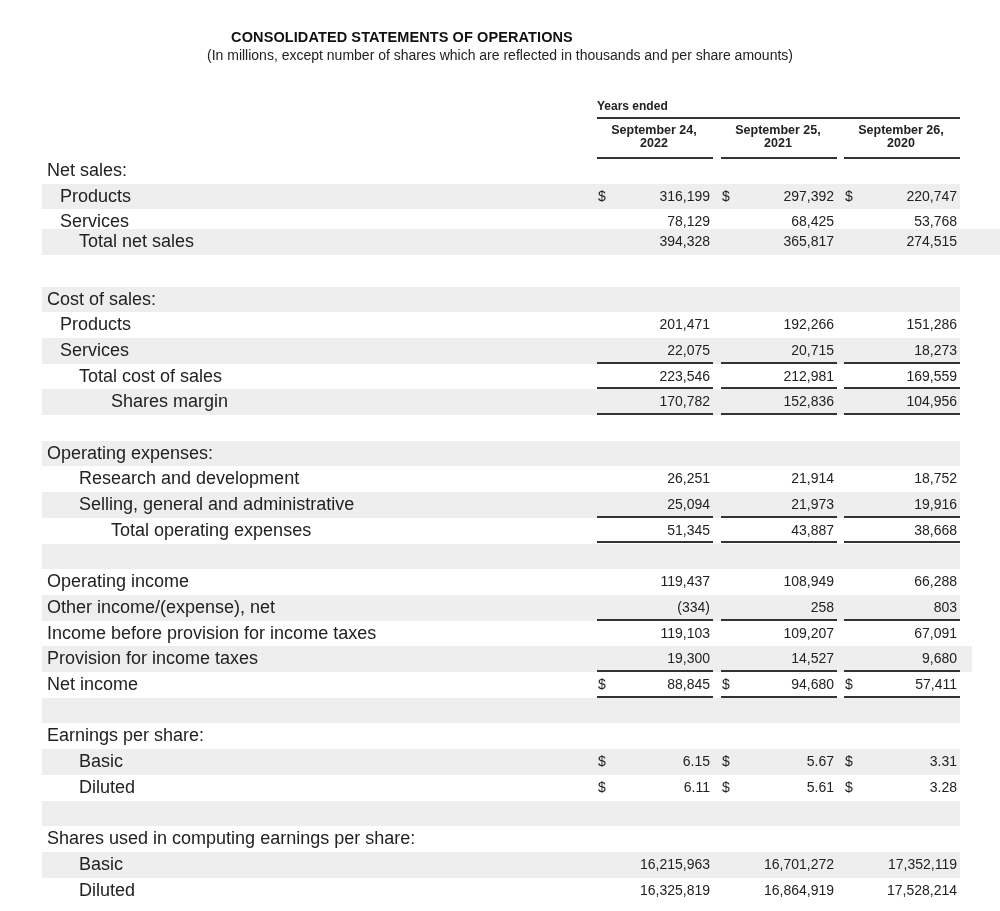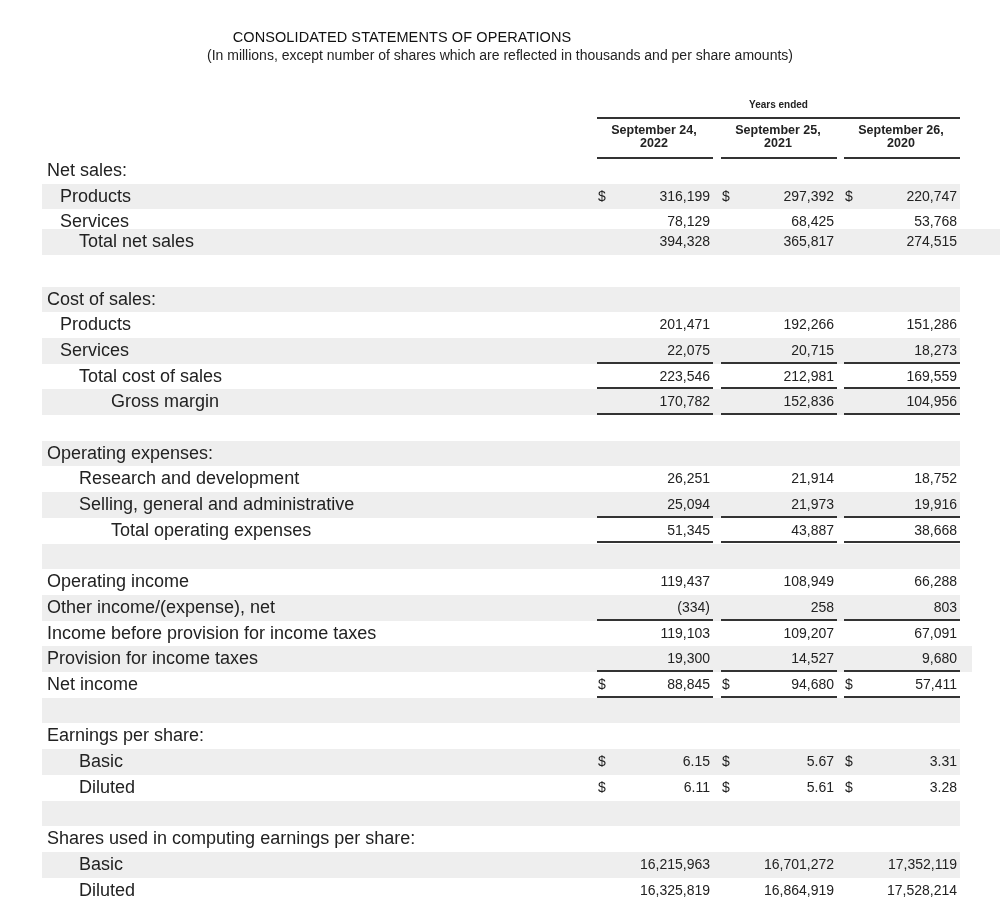--- a/index.html
+++ b/index.html
@@ -2,29 +2,29 @@
 <html><head>
   <meta charset="utf-8">
   <style>
     html, body { margin: 0; padding: 0; background: #ffffff; }
     body {
       width: 1000px; height: 911px; position: relative; overflow: hidden;
       font-family: "Liberation Sans", sans-serif; color: #222;
     }
     .title {
       position: absolute; left: 0; width: 804px; top: 29px; text-align: center;
-      font-weight: normal; font-size: 14.5px; letter-spacing: 0.1px; color: #111;
+      font-weight: bold; font-size: 14.5px; letter-spacing: 0.1px; color: #111;
     }
     .subtitle {
       position: absolute; left: 0; width: 1000px; top: 47px; text-align: center;
       font-size: 14px; color: #222;
     }
     .years-ended {
-      position: absolute; left: 597px; width: 363px; top: 99px; text-align: center;
-      font-weight: bold; font-size: 10px; color: #222;
+      position: absolute; left: 597px; width: 363px; top: 99px; 
+      font-weight: bold; font-size: 12px; color: #222;
     }
     .hline { position: absolute; height: 2px; background: #333; }
     .col-head {
       position: absolute; top: 124px; width: 114px; text-align: center;
       font-weight: bold; font-size: 12.5px; line-height: 13px; color: #222;
     }
     .row {
       position: absolute; left: 42px; width: 918px; height: 25.7px;
     }
     .row.shade { background: #eeeeee; }
@@ -186,21 +186,21 @@
         <span class="val">223,546</span>
       </div>
       <div class="cell c1 ul-single">
         <span class="val">212,981</span>
       </div>
       <div class="cell c2 ul-single">
         <span class="val">169,559</span>
       </div>
     </div>
     <div class="row shade" style="top: 389.3px;">
-      <span class="label ind3">Gross margin</span>
+      <span class="label ind3">Shares margin</span>
       <div class="cell c0 ul-single">
         <span class="val">170,782</span>
       </div>
       <div class="cell c1 ul-single">
         <span class="val">152,836</span>
       </div>
       <div class="cell c2 ul-single">
         <span class="val">104,956</span>
       </div>
     </div>

